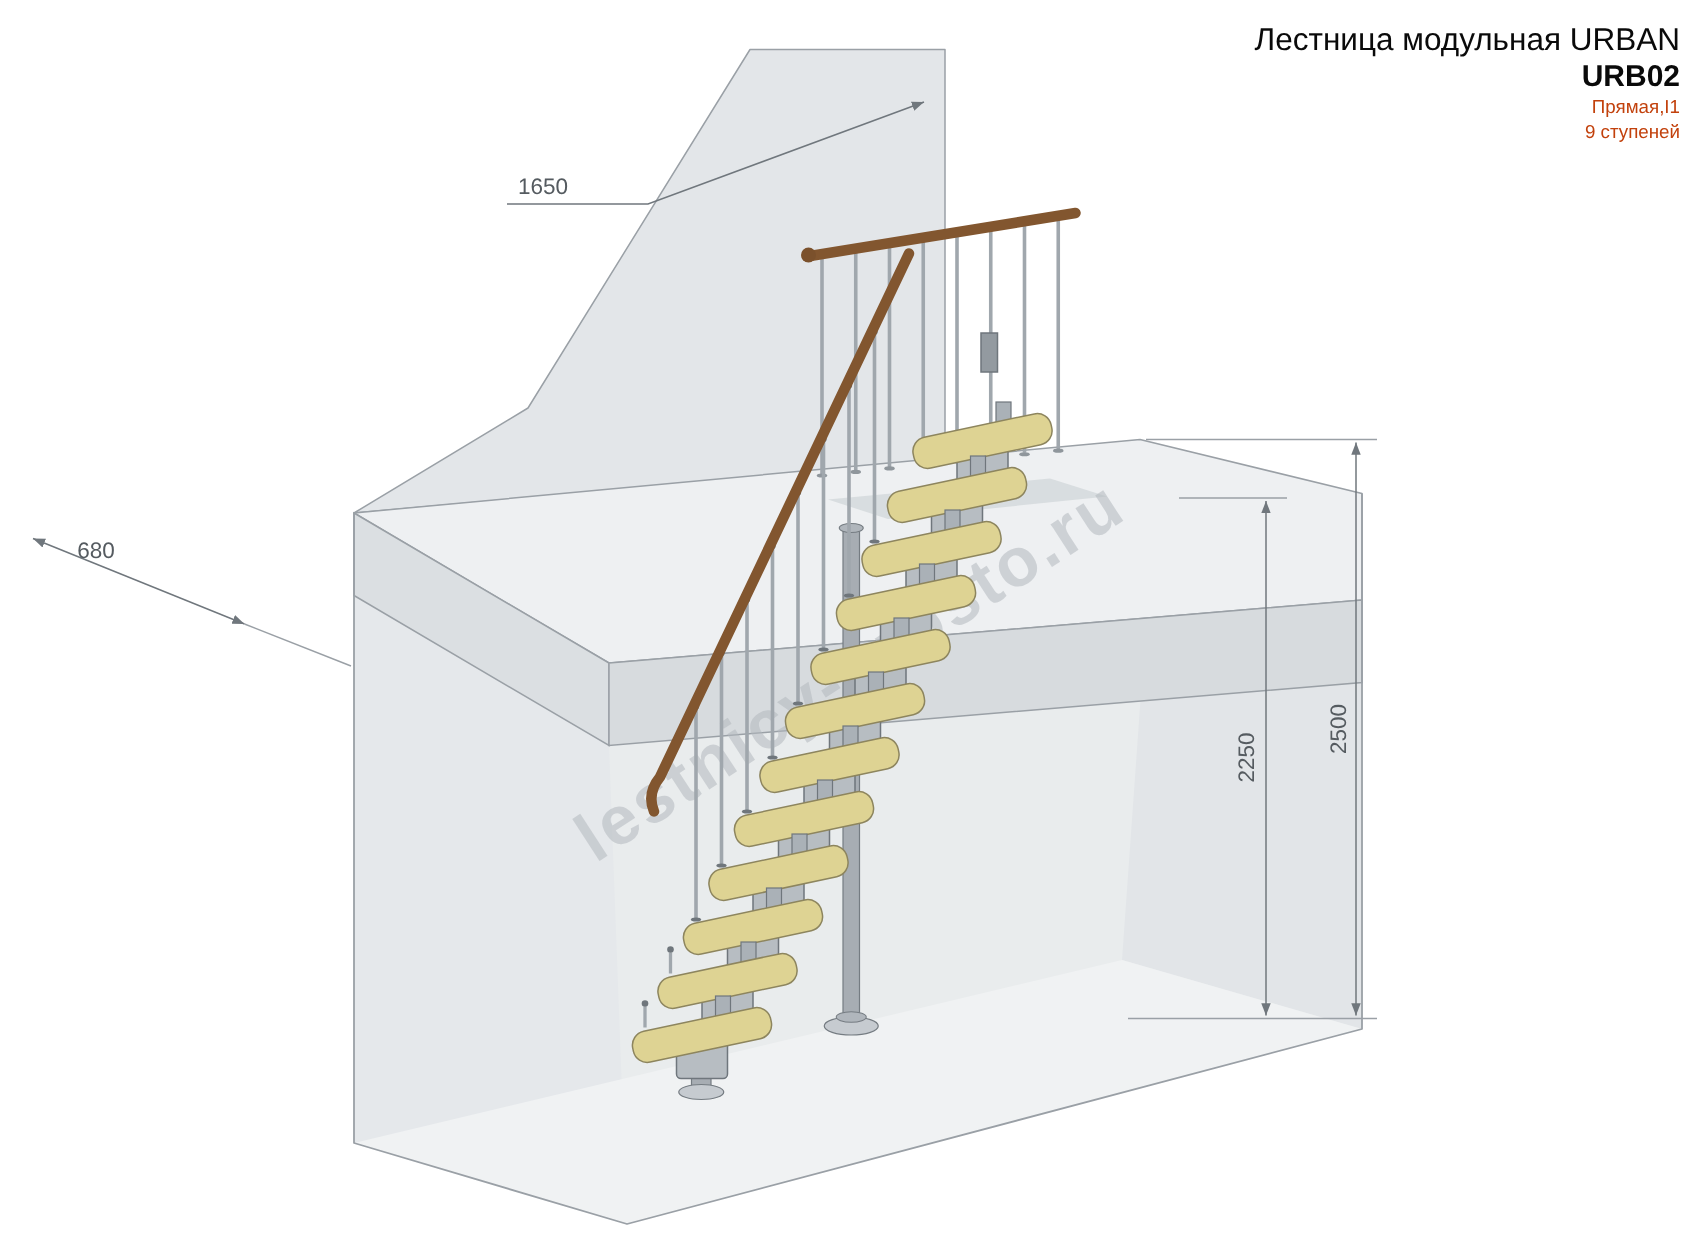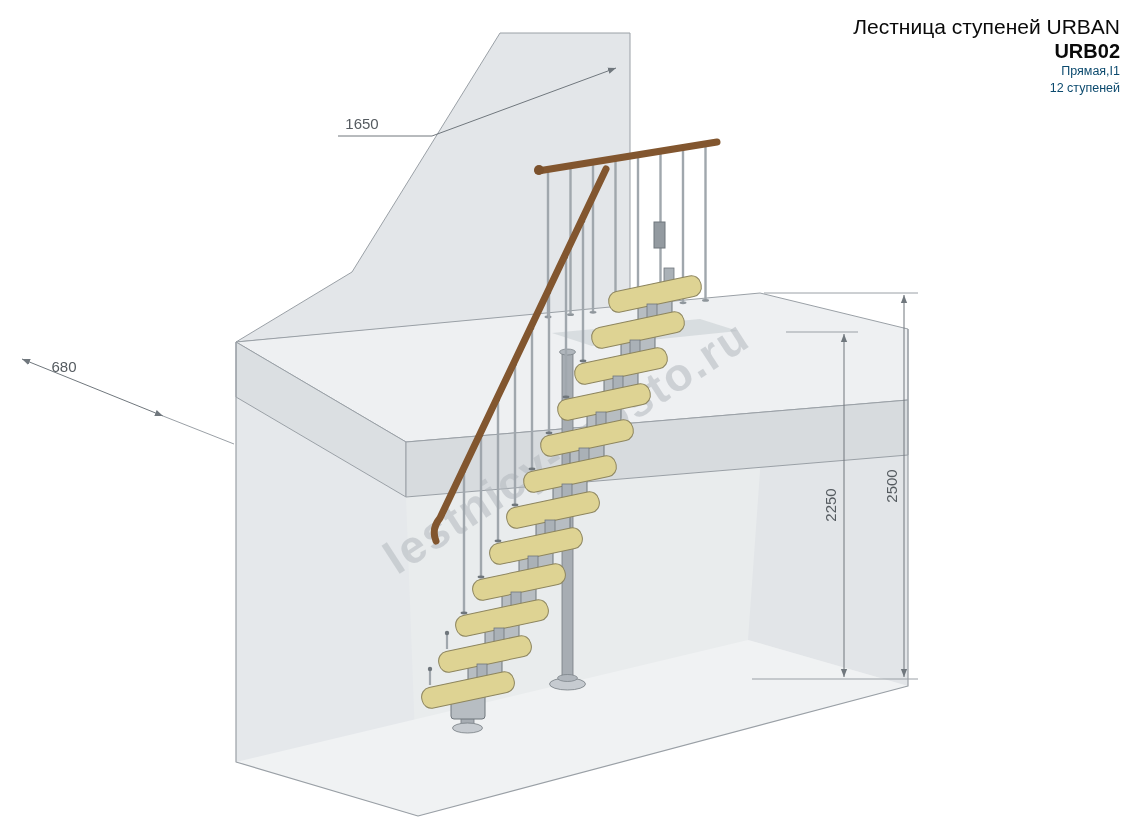--- a/index.html
+++ b/index.html
@@ -5,21 +5,21 @@
   html,body{margin:0;padding:0;background:#fff;}
   .page{position:relative;width:1132px;height:831px;background:#ffffff;overflow:hidden;
         font-family:"Liberation Sans",sans-serif;}
   svg{position:absolute;left:0;top:0;}
   svg text{font-family:"Liberation Sans",sans-serif;}
   .dim-label{font-size:15px;fill:#555b60;}
   .wm{font-size:46px;font-weight:bold;fill:#b2b8be;fill-opacity:.55;letter-spacing:2px;}
   .title-block{position:absolute;top:14px;right:12px;text-align:right;color:#0a0a0a;}
   .tb-series{font-size:21px;line-height:1.25;}
   .tb-model{font-size:20px;font-weight:bold;line-height:1.15;}
-  .tb-type,.tb-steps{font-size:12.5px;line-height:1.3;color:#0c4a6e;}
+  .tb-type,.tb-steps{font-size:12.5px;line-height:1.3;color:#c2410c;}
 </style>
 </head>
 <body>
 
 <div class="page">
 
   <svg id="scene" width="1132" height="831" viewBox="0 0 1132 831">
     <defs>
       <marker id="arr" viewBox="0 0 10 10" refX="9" refY="5" markerWidth="9" markerHeight="9" orient="auto-start-reverse">
         <path d="M0,1.5 L9,5 L0,8.5 z" fill="#70777d"></path>
@@ -193,19 +193,19 @@
         <line x1="430" y1="685" x2="430" y2="671" stroke="#a0a7ad" stroke-width="2.2"></line>
         <circle cx="430" cy="669" r="2.2" fill="#6f767c"></circle>
         <line x1="447" y1="649" x2="447" y2="635" stroke="#a0a7ad" stroke-width="2.2"></line>
         <circle cx="447" cy="633" r="2.2" fill="#6f767c"></circle>
       </g>
 
     <path d="M436,541 Q431,529 440,518 L606,169" fill="none" stroke="#82562f" stroke-width="7" stroke-linecap="round" stroke-linejoin="round"></path>
   </svg>
 
   <div class="title-block">
-    <div class="tb-series">Лестница ступеней URBAN</div>
+    <div class="tb-series">Лестница модульная URBAN</div>
     <div class="tb-model">URB02</div>
     <div class="tb-type">Прямая,I1</div>
-    <div class="tb-steps">12 ступеней</div>
+    <div class="tb-steps">9 ступеней</div>
   </div>
 
 </div>
 
 </body></html>

